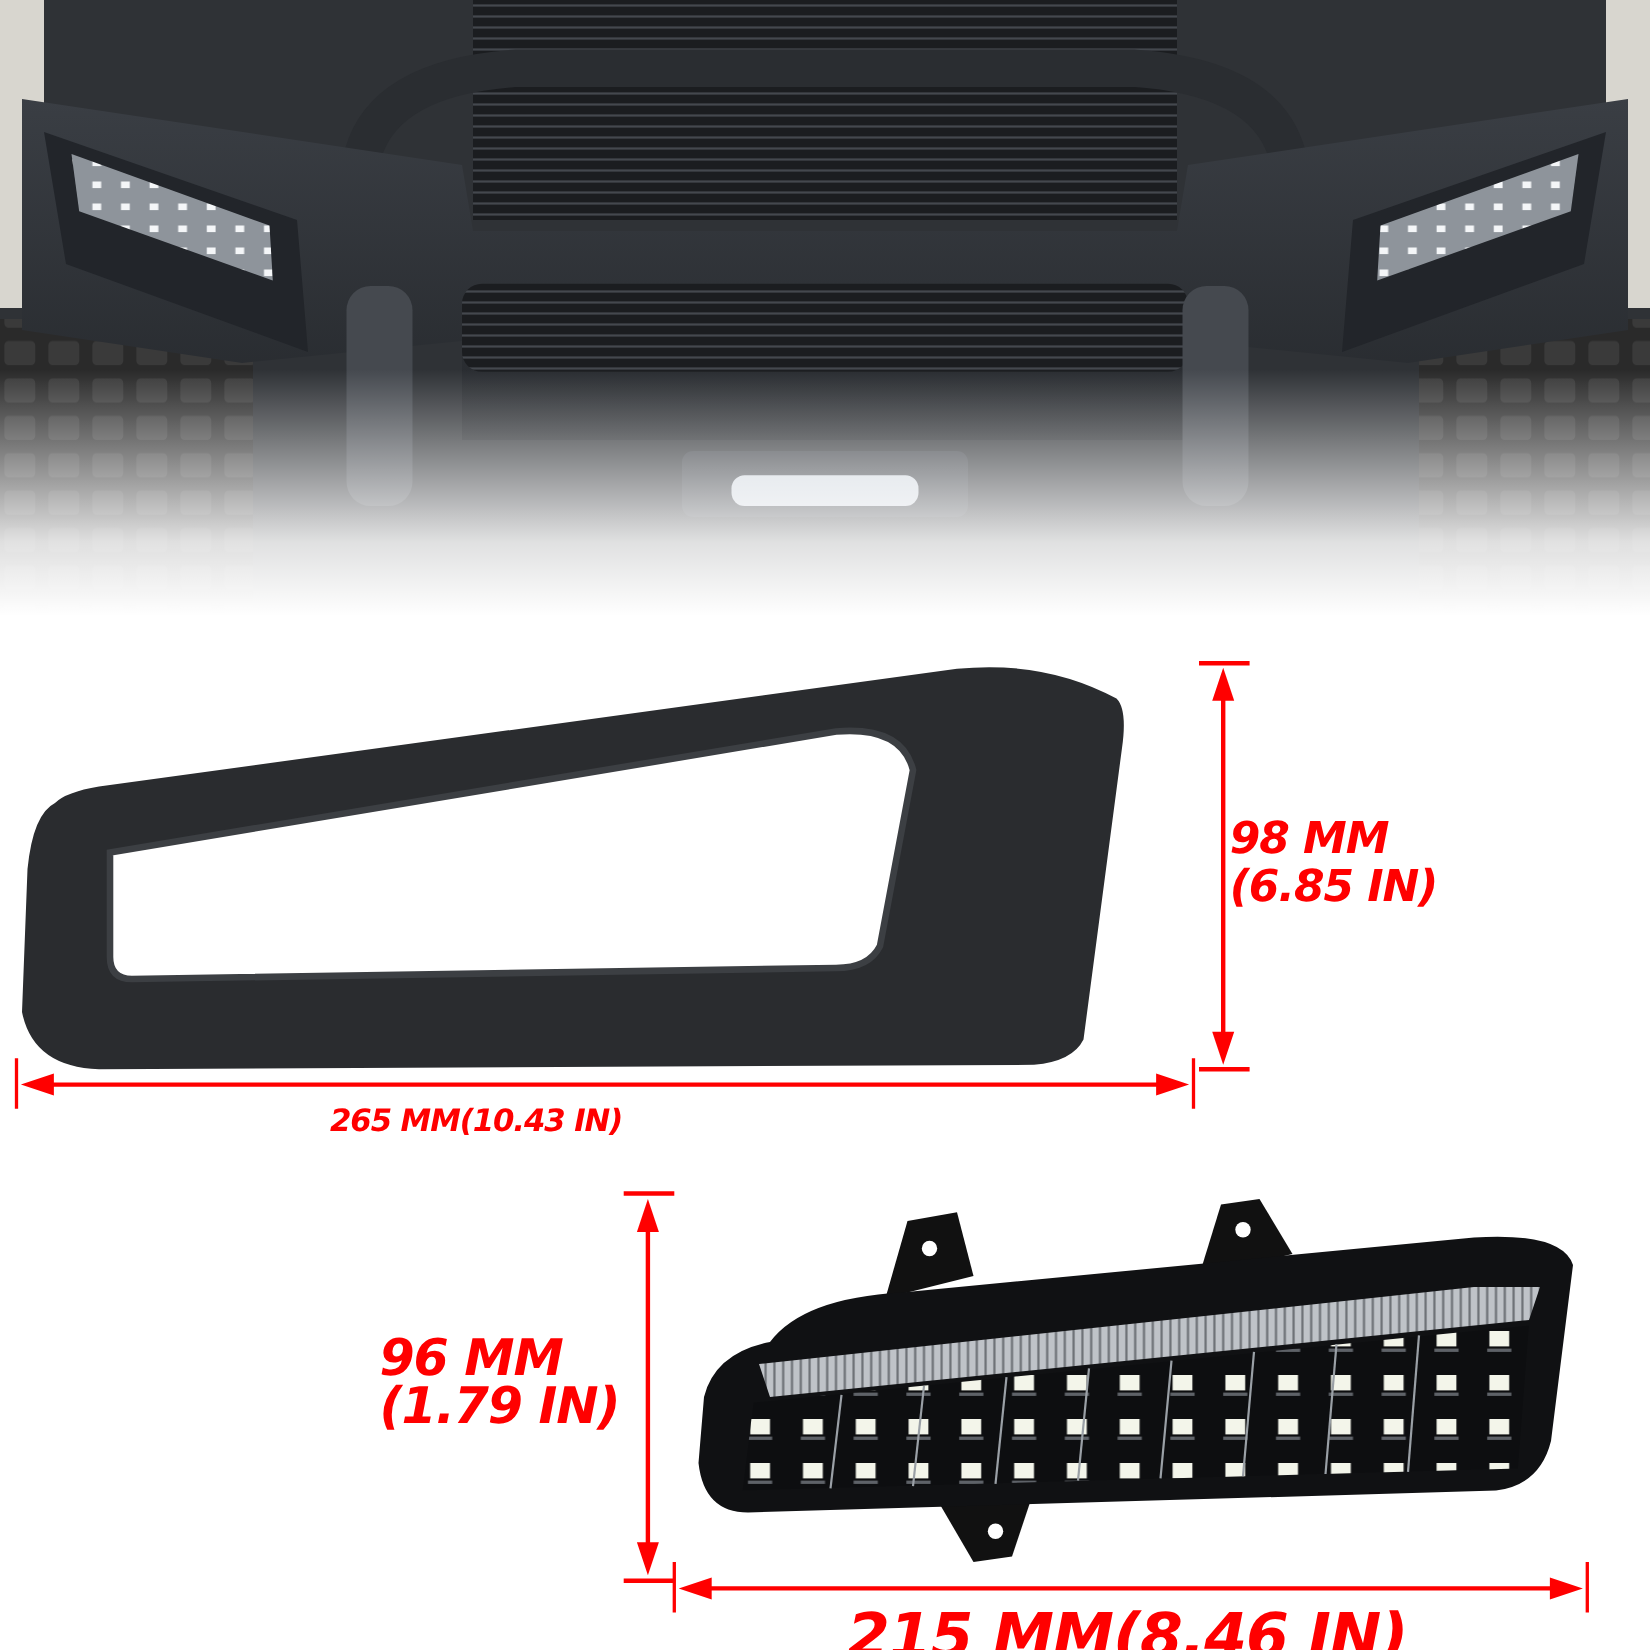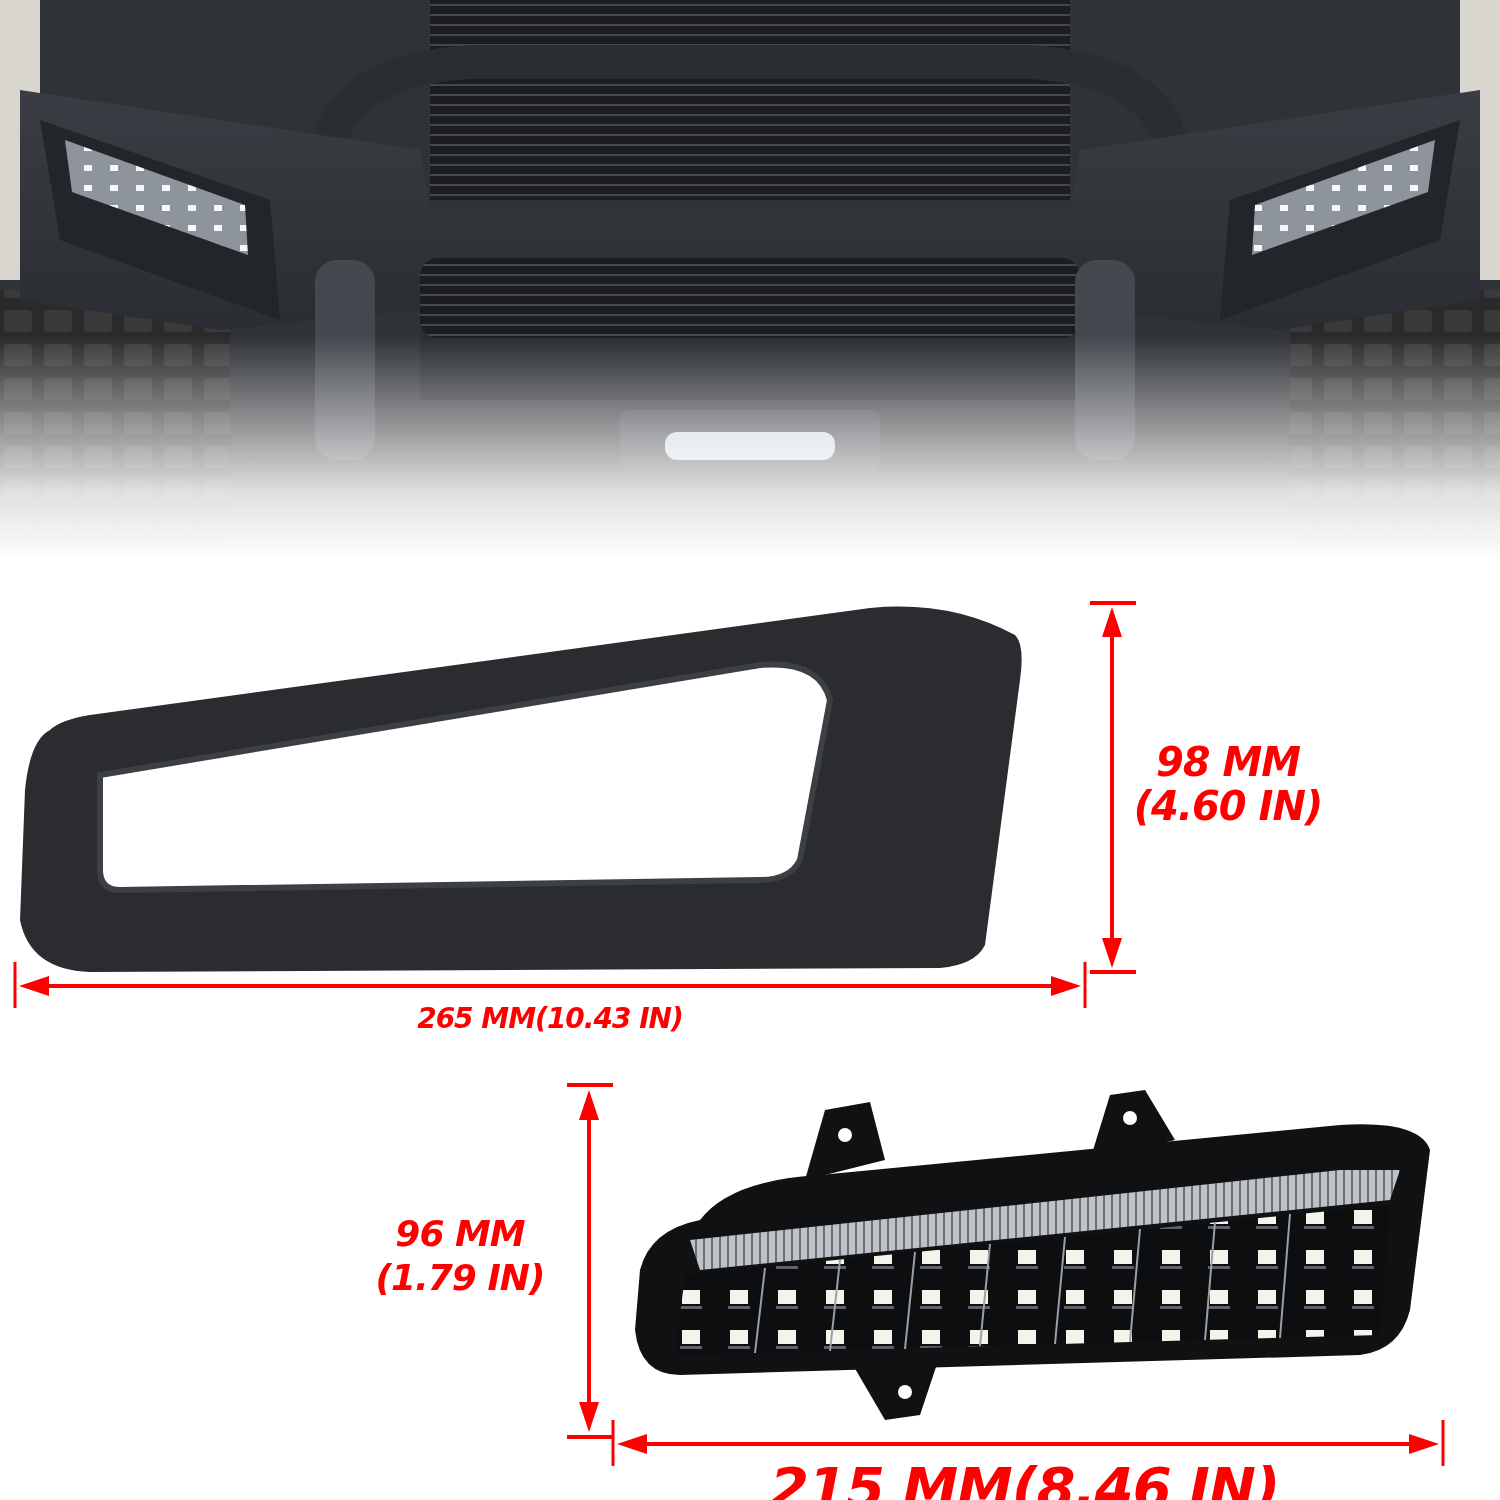--- a/index.html
+++ b/index.html
@@ -2,21 +2,21 @@
 <html><head>
 <meta charset="utf-8">
 <style>
   html, body { margin: 0; padding: 0; background: #ffffff; }
   #canvas { position: relative; width: 1500px; height: 1500px; overflow: hidden; background: #fff; font-family: "DejaVu Sans", sans-serif; }
   .abs { position: absolute; }
   .dim-label {
     position: absolute; color: #ff0000; font-family: "DejaVu Sans", sans-serif;
     font-weight: bold; font-style: italic; white-space: nowrap; letter-spacing: -1px;
   }
-  .dim-label.center { text-align: center; }
+  .dim-label.center { }
   .fade { position: absolute; left: 0; top: 0; width: 1500px; height: 560px;
     background: linear-gradient(to bottom, rgba(255,255,255,0) 0%, rgba(255,255,255,0) 60%, rgba(255,255,255,0.85) 88%, #ffffff 100%); }
 </style>
 </head>
 <body>
 
 <div id="canvas">
 
   <svg class="abs" style="left:0;top:0" width="1500" height="560">
     <defs>
@@ -76,21 +76,21 @@
 
   <svg class="abs" style="left:1080;top:595" width="70" height="385">
     <line x1="10" y1="8" x2="56" y2="8" stroke="#ff0000" stroke-width="4"></line>
     <line x1="10" y1="377" x2="56" y2="377" stroke="#ff0000" stroke-width="4"></line>
     <line x1="32" y1="30" x2="32" y2="356" stroke="#ff0000" stroke-width="4"></line>
     <polygon points="32,12 22,42 42,42" fill="#ff0000"></polygon>
     <polygon points="32,373 22,343 42,343" fill="#ff0000"></polygon>
   </svg>
   <div class="dim-label center" style="left:1118px;top:740px;width:220px;font-size:40px;line-height:44px;">
     <div>98 MM</div>
-    <div>(4.60 IN)</div>
+    <div>(6.85 IN)</div>
   </div>
 
   <svg class="abs" style="left:5;top:960" width="1090" height="50">
     <line x1="10" y1="2" x2="10" y2="48" stroke="#ff0000" stroke-width="3"></line>
     <line x1="1080" y1="2" x2="1080" y2="48" stroke="#ff0000" stroke-width="3"></line>
     <line x1="30" y1="26" x2="1060" y2="26" stroke="#ff0000" stroke-width="4"></line>
     <polygon points="14,26 44,16 44,36" fill="#ff0000"></polygon>
     <polygon points="1076,26 1046,16 1046,36" fill="#ff0000"></polygon>
   </svg>
   <div class="dim-label center" style="left:300px;top:1002px;width:500px;font-size:28px;">265 MM(10.43 IN)</div>
@@ -133,21 +133,21 @@
     </g>
   </svg>
 
   <svg class="abs" style="left:565;top:1080" width="60" height="400">
     <line x1="2" y1="5" x2="48" y2="5" stroke="#ff0000" stroke-width="4"></line>
     <line x1="2" y1="357" x2="48" y2="357" stroke="#ff0000" stroke-width="4"></line>
     <line x1="24" y1="30" x2="24" y2="335" stroke="#ff0000" stroke-width="4"></line>
     <polygon points="24,10 14,40 34,40" fill="#ff0000"></polygon>
     <polygon points="24,352 14,322 34,322" fill="#ff0000"></polygon>
   </svg>
-  <div class="dim-label center" style="left:345px;top:1212px;width:230px;font-size:36px;line-height:44px;">
+  <div class="dim-label center" style="left:345px;top:1212px;width:230px;font-size:46px;line-height:44px;">
     <div>96 MM</div>
     <div>(1.79 IN)</div>
   </div>
 
   <svg class="abs" style="left:605;top:1420" width="850" height="50">
     <line x1="8" y1="0" x2="8" y2="46" stroke="#ff0000" stroke-width="3"></line>
     <line x1="838" y1="0" x2="838" y2="46" stroke="#ff0000" stroke-width="3"></line>
     <line x1="25" y1="24" x2="820" y2="24" stroke="#ff0000" stroke-width="4"></line>
     <polygon points="12,24 42,14 42,34" fill="#ff0000"></polygon>
     <polygon points="834,24 804,14 804,34" fill="#ff0000"></polygon>

